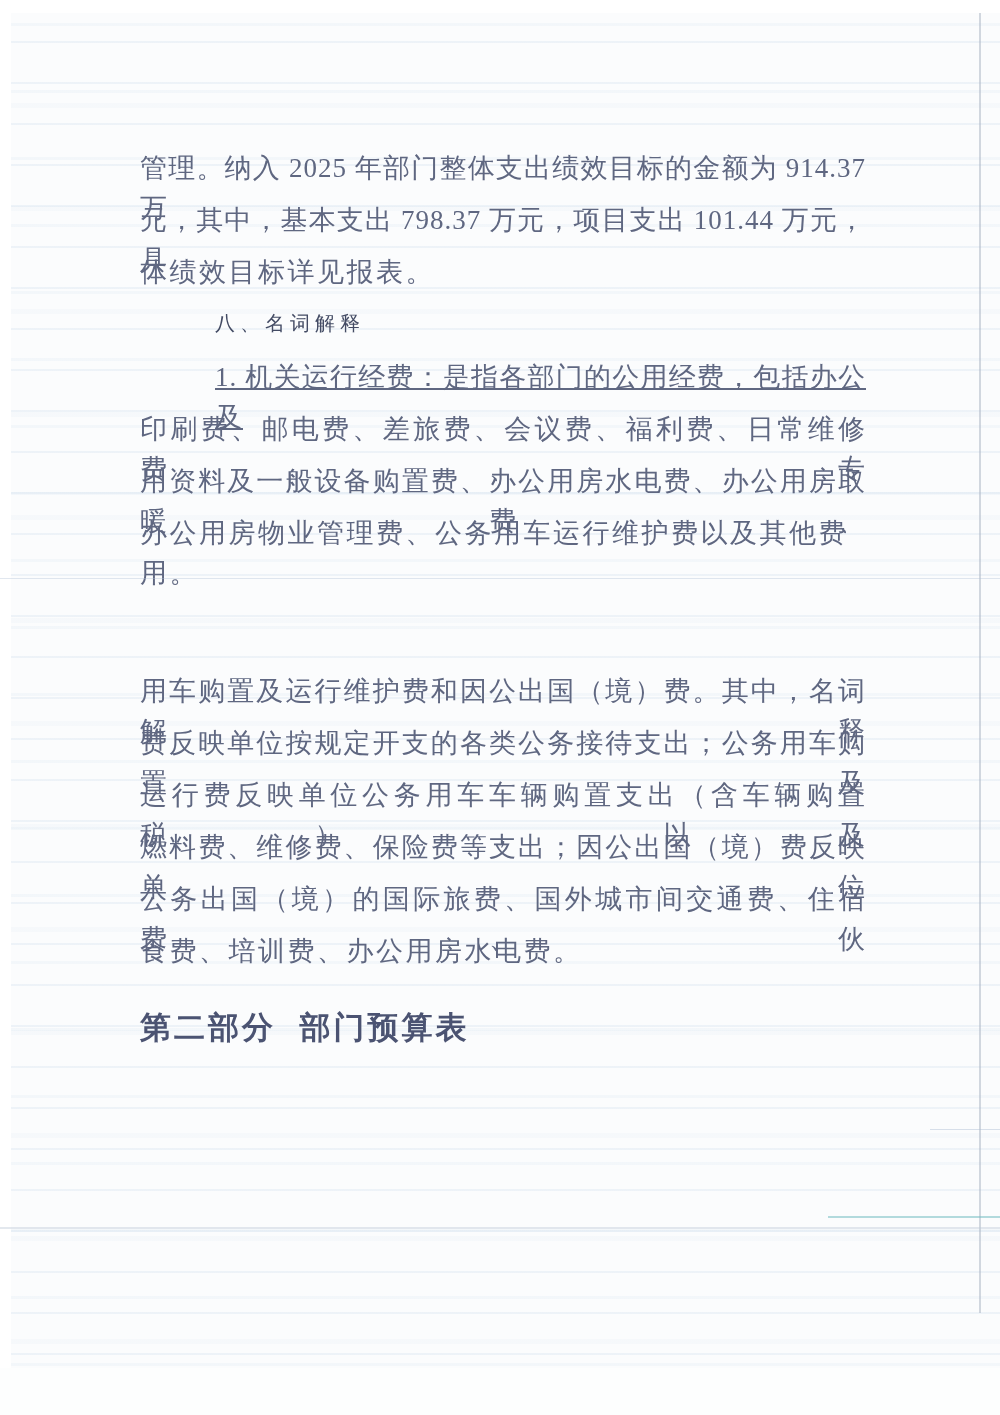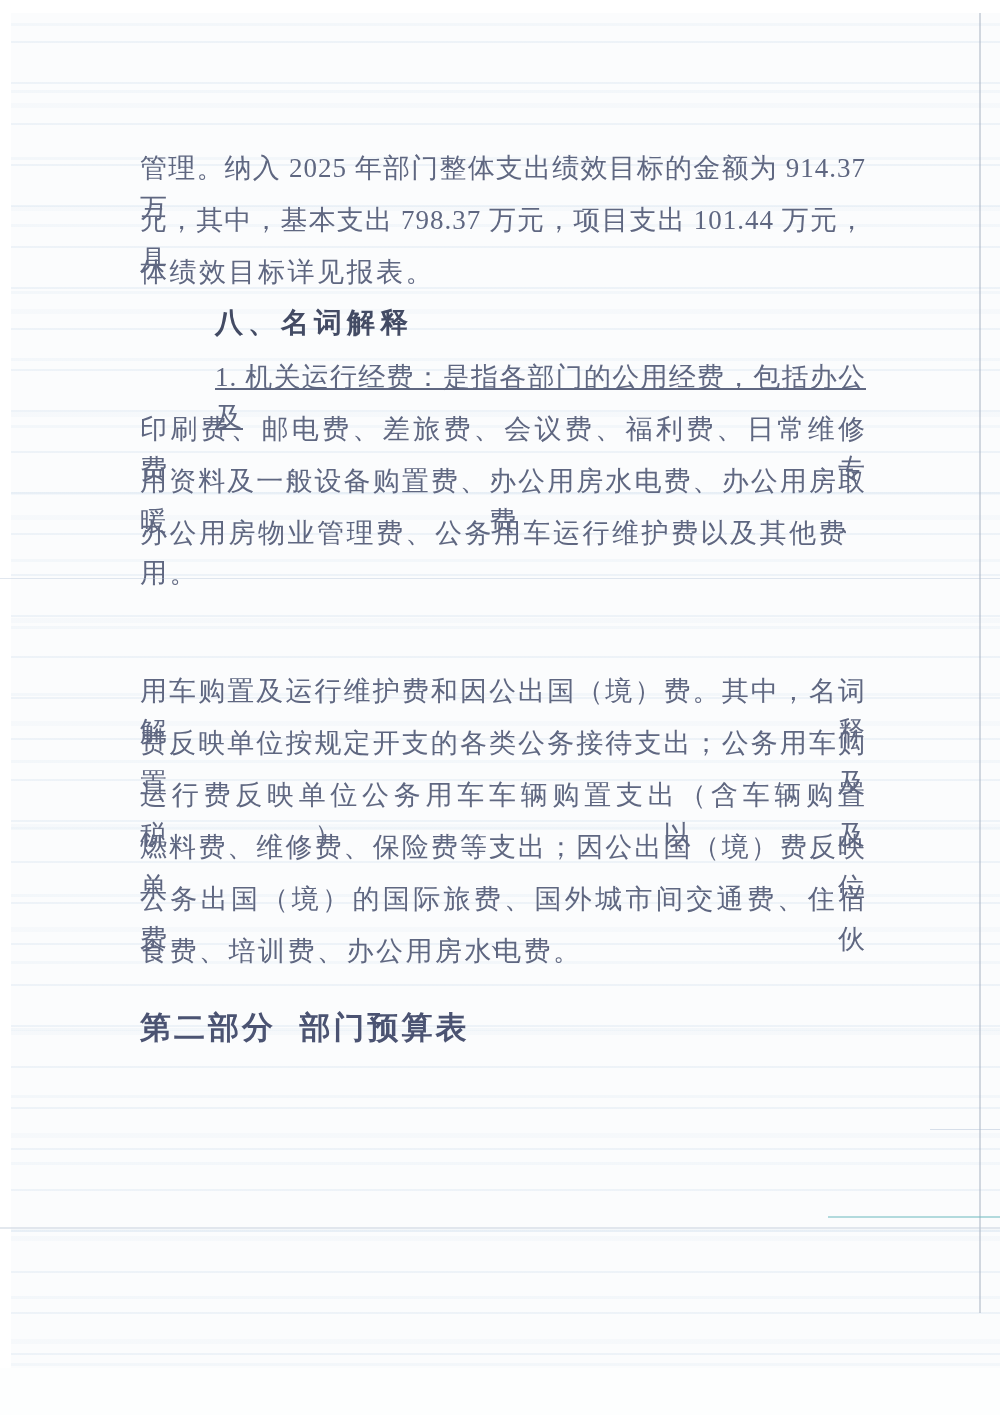--- a/index.html
+++ b/index.html
@@ -43,21 +43,21 @@
     font-size:27px;line-height:40px;
     color:#5f6781;
     letter-spacing:1px;
   }
   .fill{text-align:justify;text-align-last:justify;}
   .end{text-align:left;letter-spacing:2.5px;}
   .ind{padding-left:75px;width:651px;text-decoration:underline;}
   .heading{
     position:absolute;left:215px;
     font-family:"Liberation Sans", sans-serif;
-    font-weight:bold;font-size:28px;line-height:40px;
+    font-weight:normal;font-size:20px;line-height:40px;
     color:#434b64;letter-spacing:5px;
   }
   .section-title{
     position:absolute;left:140px;width:726px;
     text-align:left;
     font-family:"Liberation Sans", sans-serif;
     font-weight:bold;font-size:31px;line-height:44px;
     color:#4b5372;letter-spacing:3px;word-spacing:12px;
   }
   .t0{top:148px}.t1{top:200px}.t2{top:252px}.t3{top:303px}

